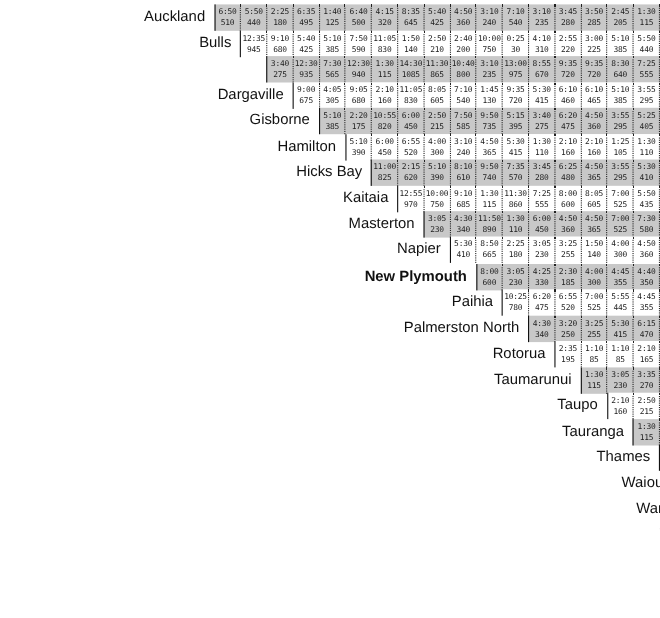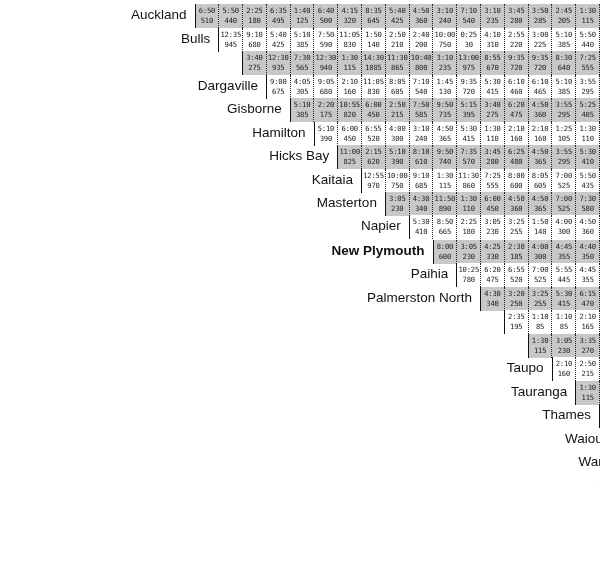--- a/index.html
+++ b/index.html
@@ -668,20 +668,21 @@
           <span class="d">415</span>
         </div>
         <div class="cell">
           <span class="t">6:15</span>
           <span class="d">470</span>
         </div>
         <div class="cell"></div>
       </div>
     </div>
     <div class="row" style="top: 310.15px;">
+      <div class="town" style="left: 0px; width: 503.9px;">Rotorua</div>
       <div class="cells plain" style="left: 503.9px;">
         <div class="cell">
           <span class="t">2:35</span>
           <span class="d">195</span>
         </div>
         <div class="cell">
           <span class="t">1:10</span>
           <span class="d">85</span>
         </div>
         <div class="cell">
@@ -689,20 +690,21 @@
           <span class="d">85</span>
         </div>
         <div class="cell">
           <span class="t">2:10</span>
           <span class="d">165</span>
         </div>
         <div class="cell"></div>
       </div>
     </div>
     <div class="row" style="top: 333.7px;">
+      <div class="town" style="left: 0px; width: 527.7px;">Taumarunui</div>
       <div class="cells shaded" style="left: 527.7px;">
         <div class="cell">
           <span class="t">1:30</span>
           <span class="d">115</span>
         </div>
         <div class="cell">
           <span class="t">3:05</span>
           <span class="d">230</span>
         </div>
         <div class="cell">

